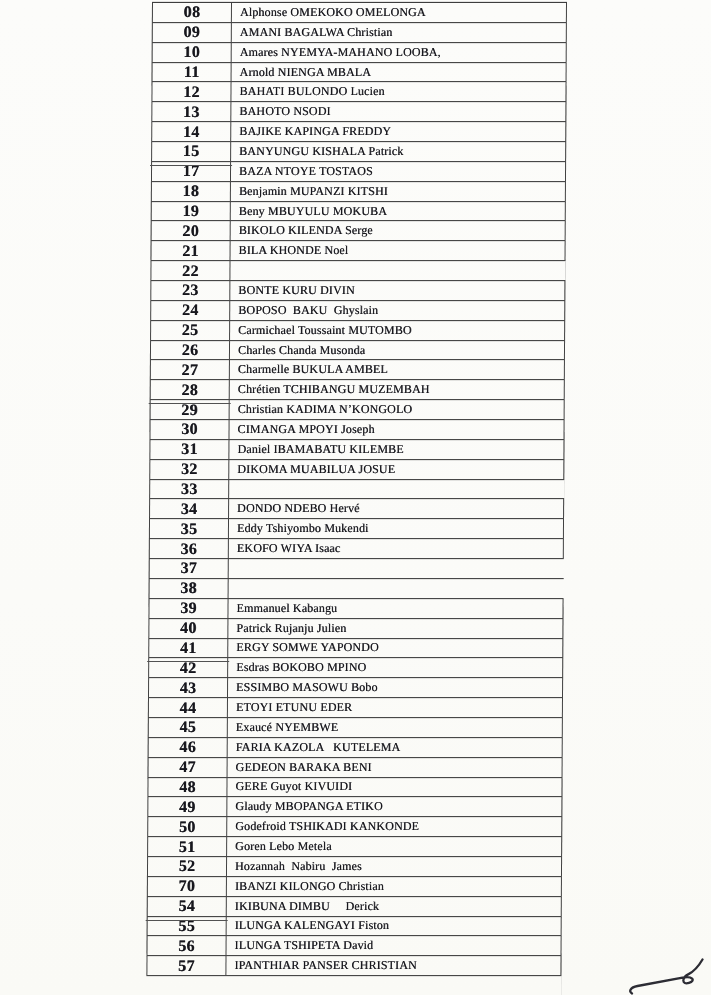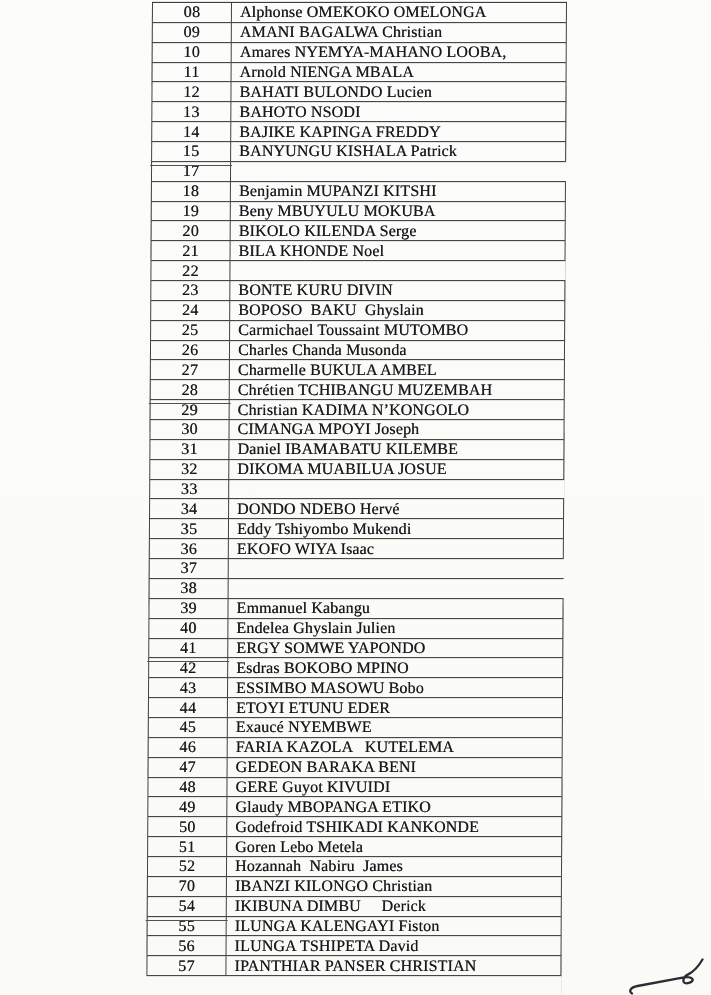--- a/index.html
+++ b/index.html
@@ -42,29 +42,30 @@
     width: 80px;
     box-sizing: border-box;
     border-left: 1.7px solid #424242;
     border-right: 1.7px solid #424242;
     display: flex;
     align-items: center;
     justify-content: center;
     font-size: 16px;
     letter-spacing: 0.3px;
     text-shadow: 0.3px 0 0 rgba(23,23,29,0.75);
+    font-weight: bold;
   }
   .cell-name {
     flex: 1;
     box-sizing: border-box;
     border-right: 1.7px solid #424242;
     display: flex;
     align-items: center;
     padding-left: 8px;
-    font-size: 16px;
+    font-size: 12px;
     letter-spacing: 0.15px;
     white-space: pre;
     overflow: hidden;
     text-shadow: 0.3px 0 0 rgba(23,23,29,0.75);
   }
   
   .row.artifact .cell-no { position: relative; }
   .row.artifact .cell-no::after {
     content: "";
     position: absolute;
@@ -112,20 +113,21 @@
       <div class="row">
         <div class="cell-no">14</div>
         <div class="cell-name">BAJIKE KAPINGA FREDDY</div>
       </div>
       <div class="row artifact">
         <div class="cell-no">15</div>
         <div class="cell-name">BANYUNGU KISHALA Patrick</div>
       </div>
       <div class="row">
         <div class="cell-no">17</div>
+        <div class="cell-name">BAZA NTOYE TOSTAOS</div>
       </div>
       <div class="row">
         <div class="cell-no">18</div>
         <div class="cell-name">Benjamin MUPANZI KITSHI</div>
       </div>
       <div class="row">
         <div class="cell-no">19</div>
         <div class="cell-name">Beny MBUYULU MOKUBA</div>
       </div>
       <div class="row">
@@ -199,21 +201,21 @@
       </div>
       <div class="row">
         <div class="cell-no">38</div>
       </div>
       <div class="row">
         <div class="cell-no">39</div>
         <div class="cell-name">Emmanuel Kabangu</div>
       </div>
       <div class="row">
         <div class="cell-no">40</div>
-        <div class="cell-name">Endelea Ghyslain Julien</div>
+        <div class="cell-name">Patrick Rujanju Julien</div>
       </div>
       <div class="row artifact">
         <div class="cell-no">41</div>
         <div class="cell-name">ERGY SOMWE YAPONDO</div>
       </div>
       <div class="row">
         <div class="cell-no">42</div>
         <div class="cell-name">Esdras BOKOBO MPINO</div>
       </div>
       <div class="row">

